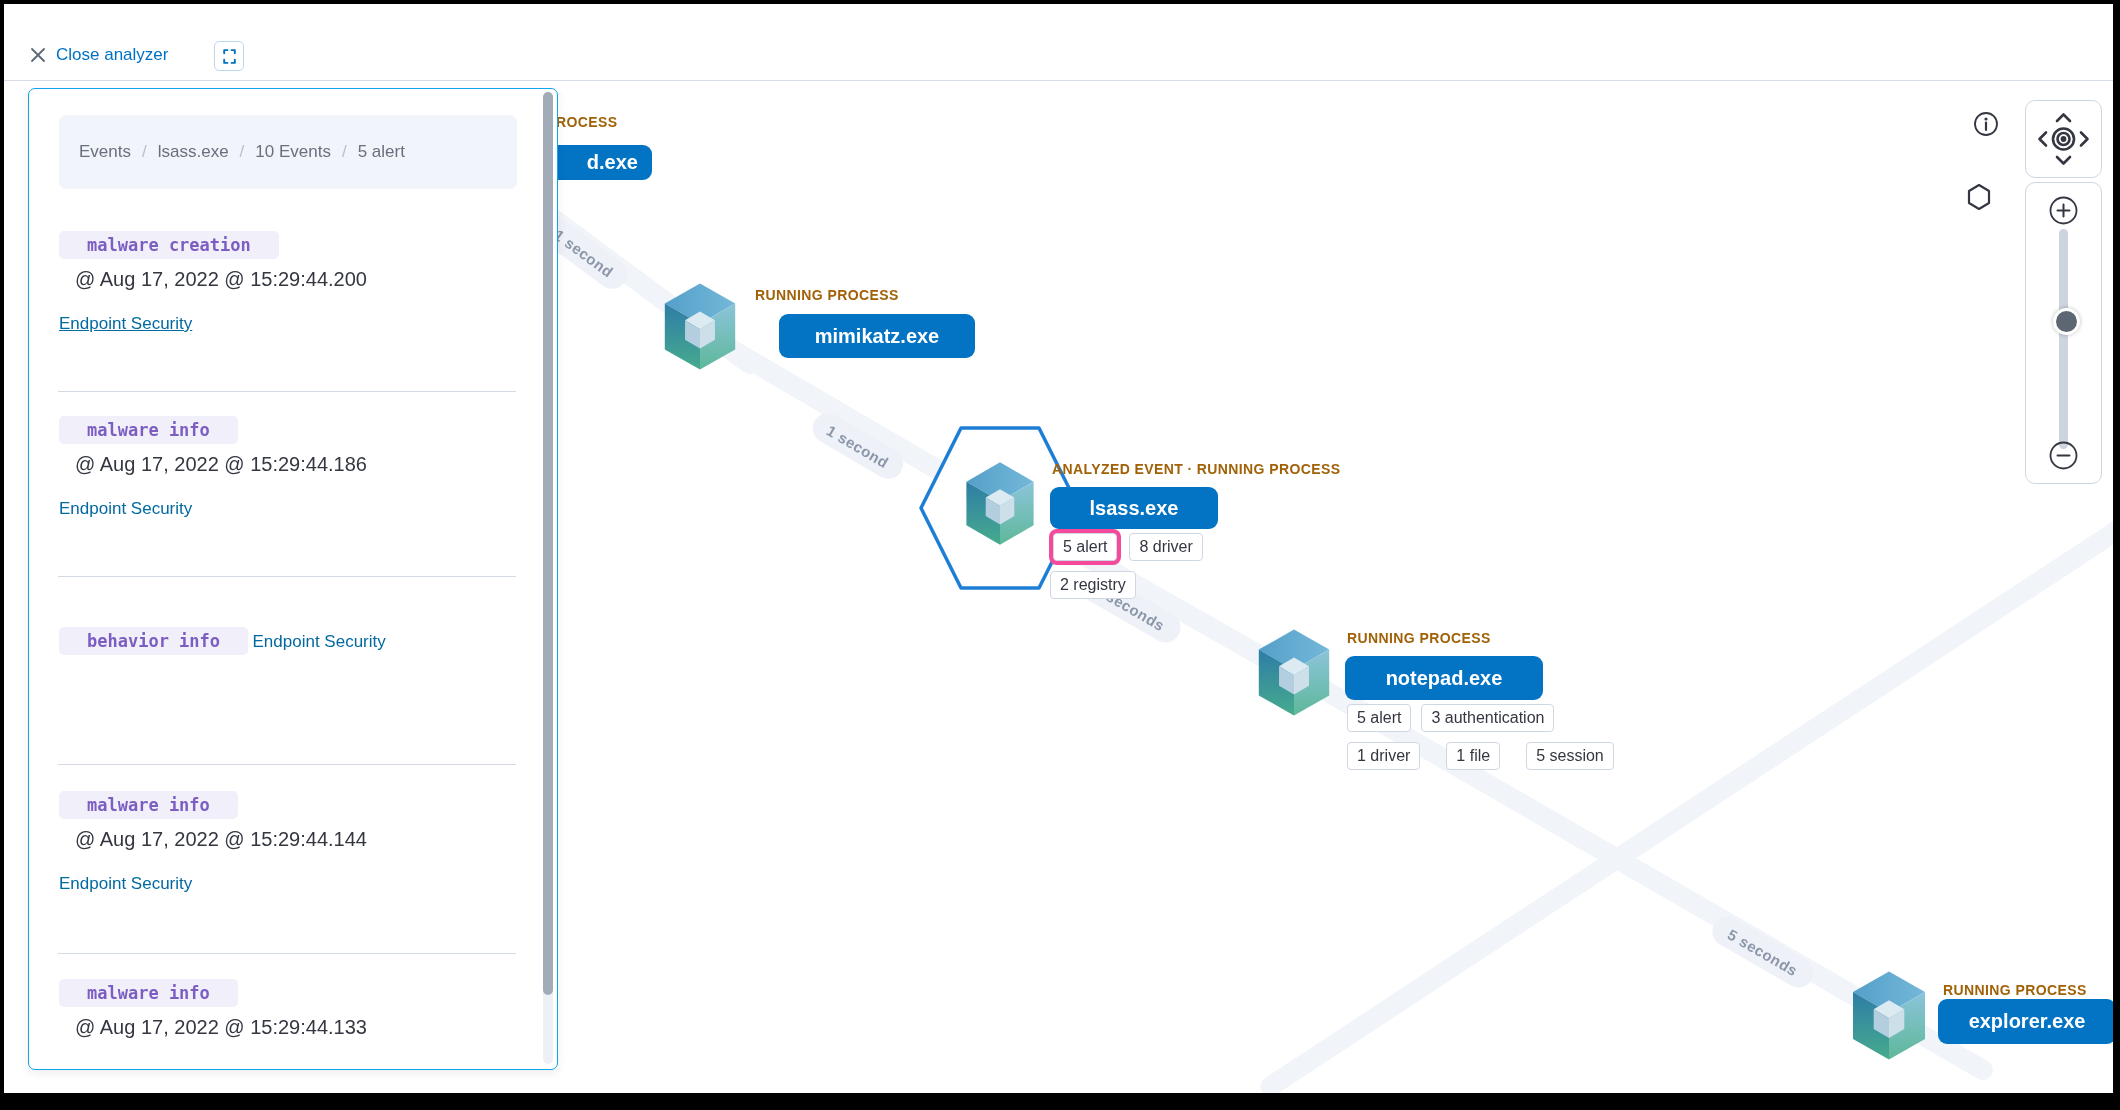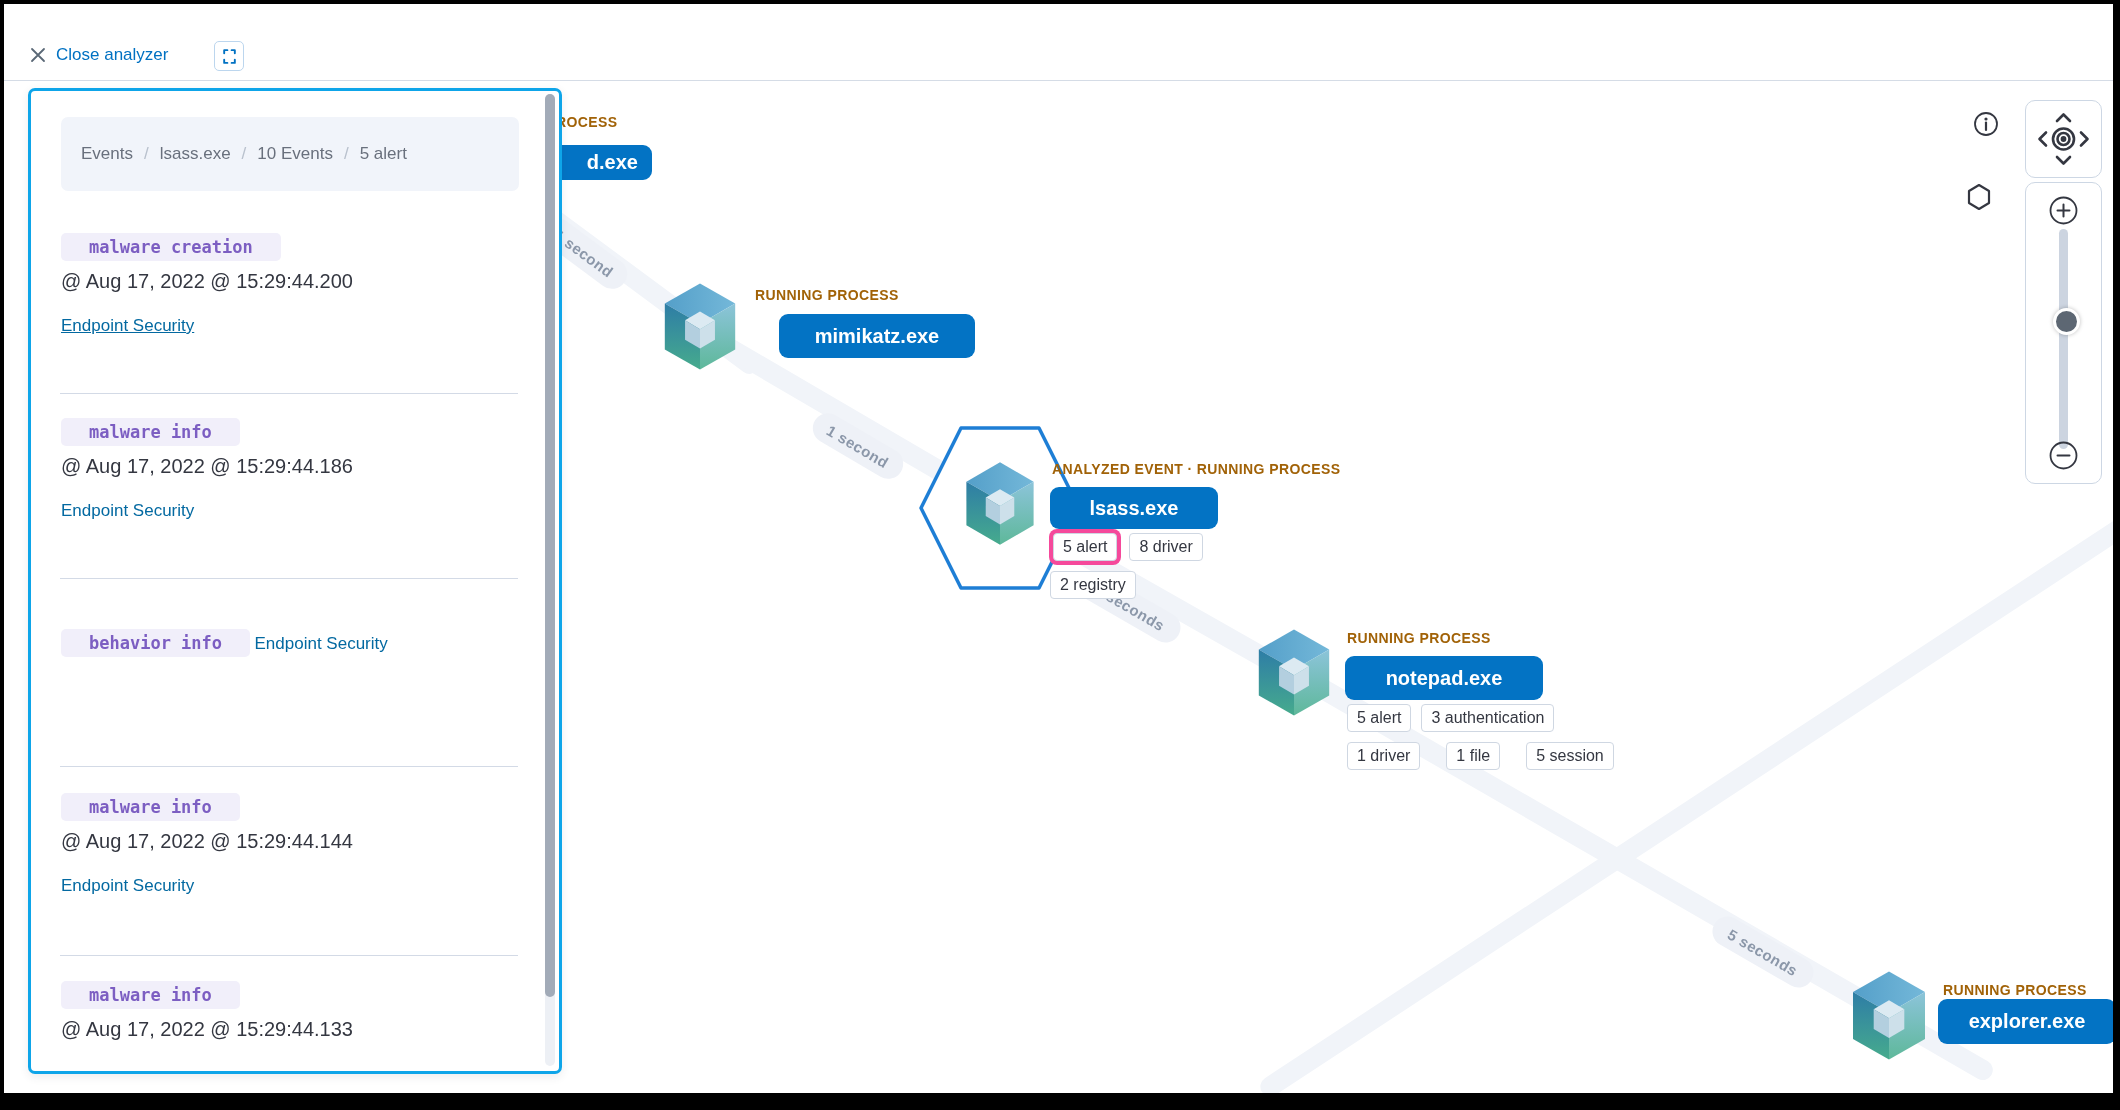--- a/index.html
+++ b/index.html
@@ -13,31 +13,31 @@
   
   .toolbar{position:absolute;left:0;top:38px;width:2120px;height:42px;background:#fff;z-index:4;}
   .close-btn{position:absolute;left:30px;top:7px;display:flex;align-items:center;gap:10px;cursor:pointer;}
   .close-x{width:16px;height:16px;}
   .close-label{color:#0071c2;font-size:17px;font-weight:500;}
   .fs-btn{position:absolute;left:214px;top:3px;width:28px;height:28px;border:1px solid #bcd6ee;
           border-radius:5px;background:#fff;display:flex;align-items:center;justify-content:center;}
 
   
   .panel{position:absolute;left:28px;top:88px;width:528px;height:980px;background:#fff;
-         border:3px solid #0ea5e9;border-radius:7px;box-shadow:0 3px 10px rgba(52,55,65,.09);
+         border:1px solid #0ea5e9;border-radius:7px;box-shadow:0 3px 10px rgba(52,55,65,.09);
          z-index:20;overflow:hidden;}
   .breadcrumb{position:absolute;left:30px;top:26px;width:458px;height:74px;background:#f1f4fa;
          border-radius:7px;display:flex;align-items:center;padding-left:20px;box-sizing:border-box;
          font-size:17px;color:#69707d;}
   .crumb-sep{color:#b9c1cd;margin:0 11px;}
   .event{position:absolute;left:30px;width:462px;}
   .event-type{display:inline-block;background:#f1effa;color:#7c5ec2;
          font-family:"DejaVu Sans Mono",monospace;font-size:17px;font-weight:700;
          padding:3px 28px;border-radius:5px;line-height:22px;}
-  .event-ts{margin-top:9px;font-size:20px;color:#343741;}
+  .event-ts{margin-top:9px;font-size:20px;color:#343741;margin-left:16px;}
   .event-link{display:inline-block;margin-top:23px;font-size:17px;color:#0369a1;text-decoration:none;cursor:pointer;}
   .event-link.underlined{text-decoration:underline;}
   .divider{position:absolute;left:29px;width:458px;height:1px;background:#d3dae6;}
   .sb-track{position:absolute;left:514px;top:3px;width:10px;height:972px;background:#edf0f5;border-radius:6px;}
   .sb-thumb{position:absolute;left:514px;top:3px;width:10px;height:903px;background:#a2abb8;border-radius:6px;}
 
   
   .graph{position:absolute;left:0;top:81px;width:2120px;height:1012px;z-index:1;}
   .edge{position:absolute;height:20px;background:#f1f4f9;border-radius:10px;transform-origin:0 50%;}
   .edge-label{position:absolute;height:30px;background:#eef1f7;border-radius:16px;

